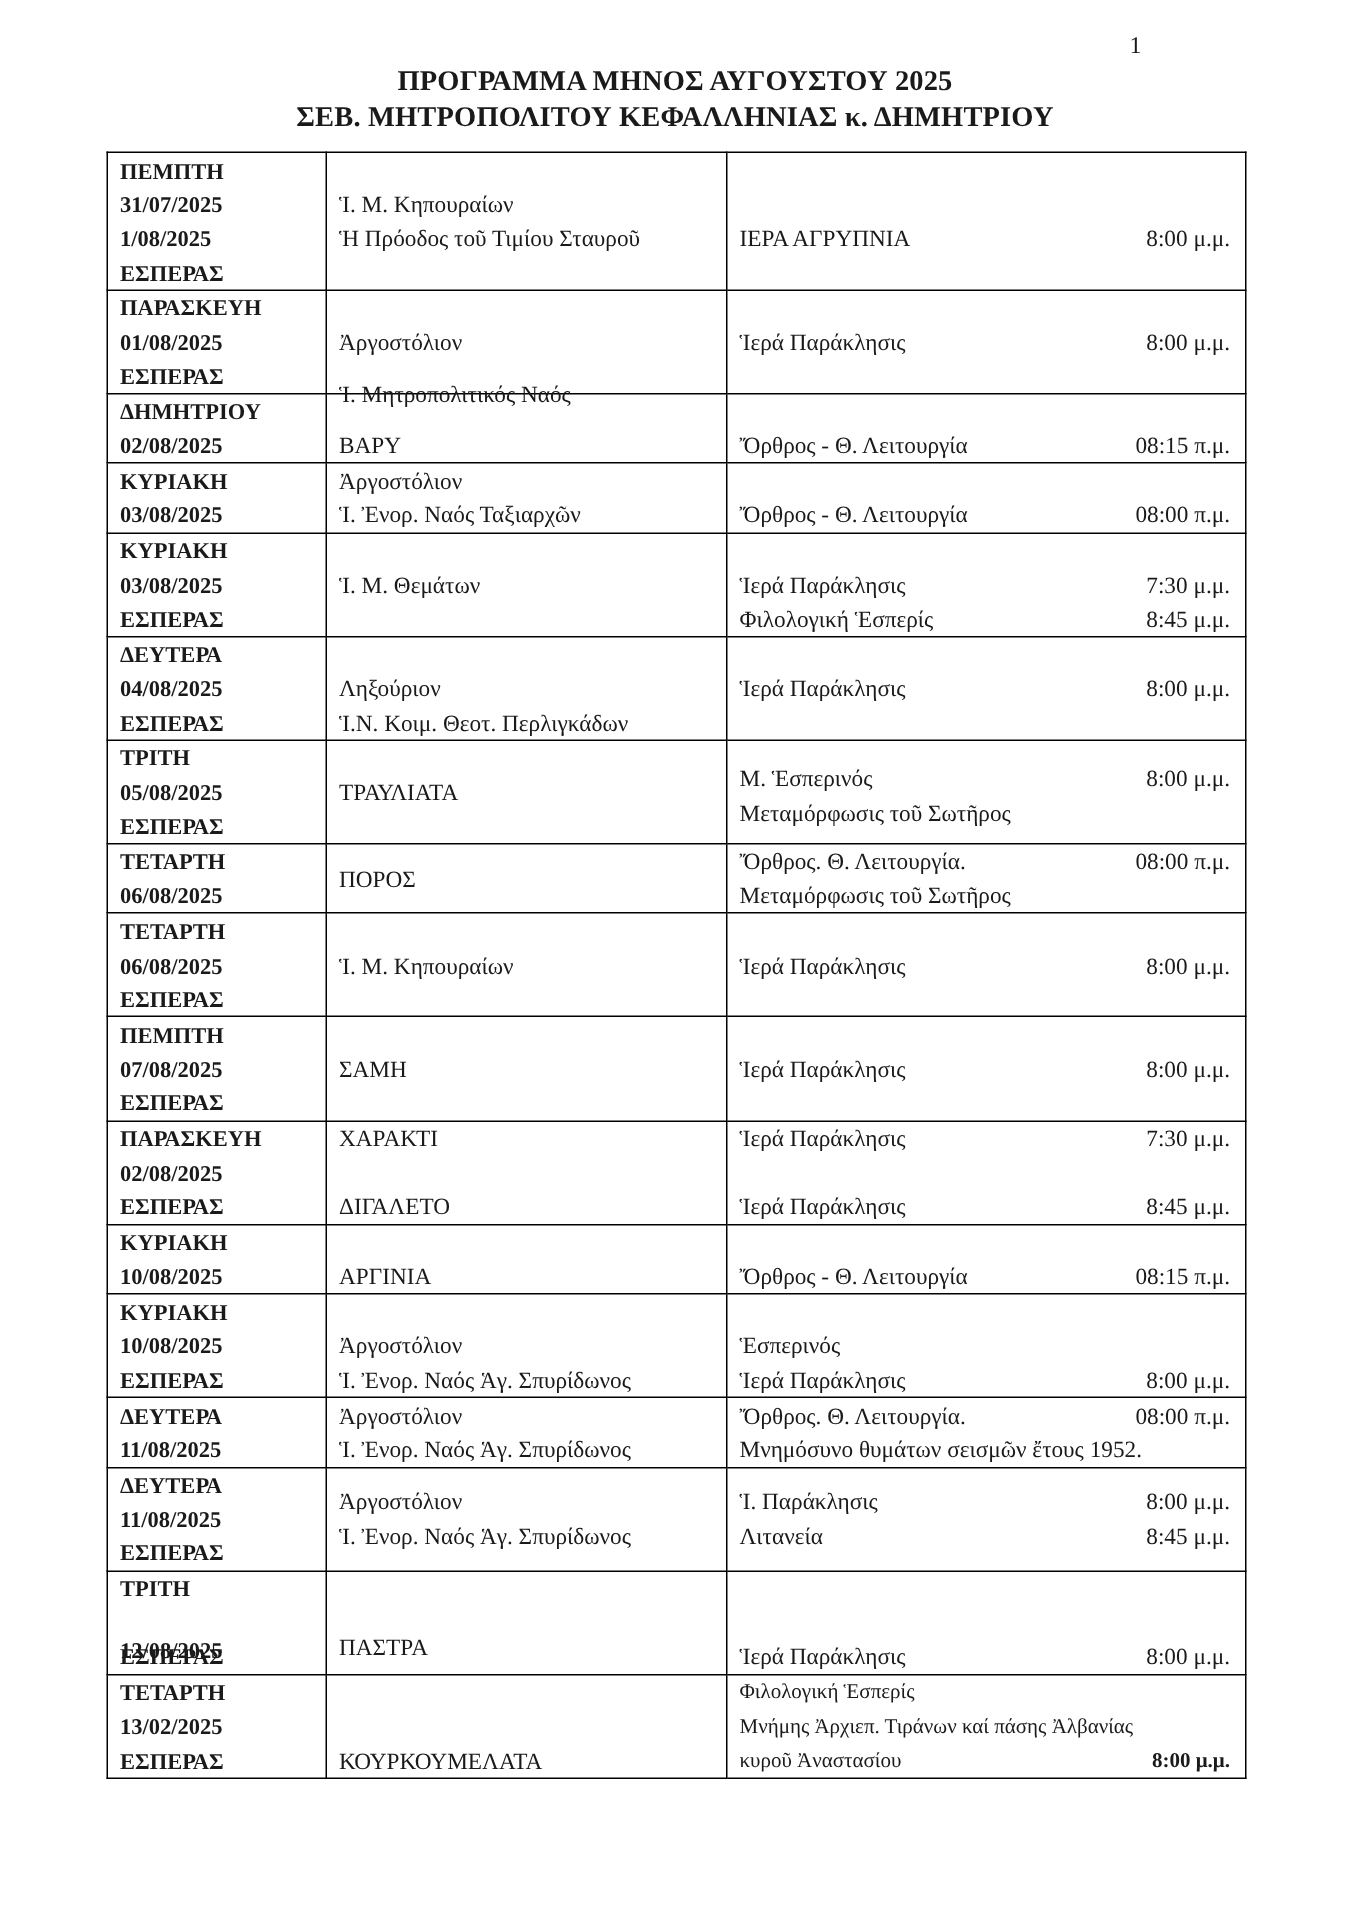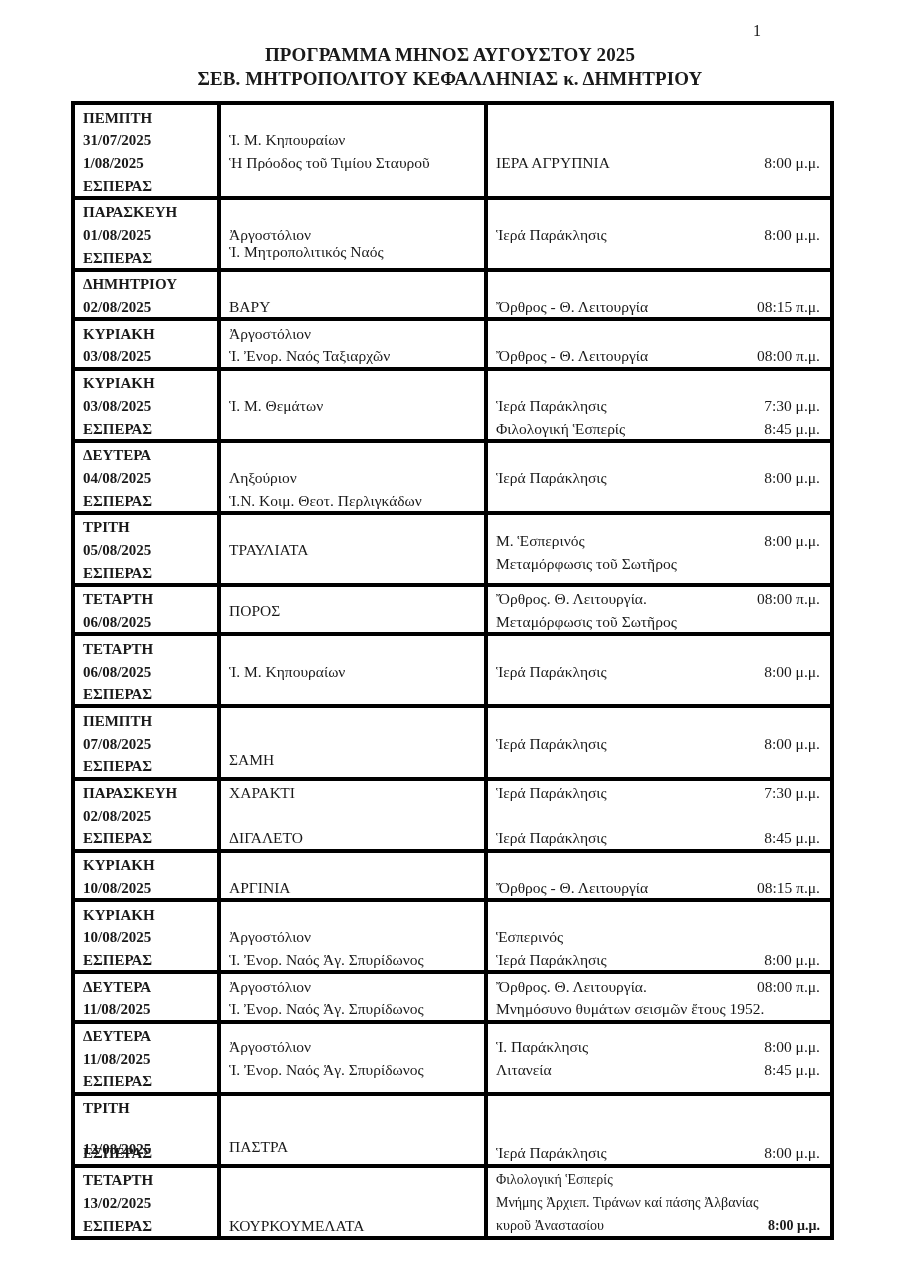--- a/index.html
+++ b/index.html
@@ -3,21 +3,21 @@
 <meta charset="utf-8">
 <style>
   html, body { margin:0; padding:0; background:#ffffff; }
   body { width:900px; height:1273px; position:relative; overflow:hidden;
          font-family:"Liberation Serif","DejaVu Serif",serif; color:#1a1a1a; }
   .page-number { position:absolute; left:753px; top:22px; font-size:16px; }
   .title { position:absolute; left:0; width:900px; text-align:center; font-weight:bold; font-size:19px; letter-spacing:0.1px; }
   .title.t1 { top:44px; }
   .title.t2 { top:68px; }
   table.sched { position:absolute; left:71px; top:101px; width:759px; border-collapse:collapse; table-layout:fixed; }
-  table.sched td { border:4px solid #000000; padding:0; vertical-align:top; font-size:15.5px; }
+  table.sched td { border:1px solid #000000; padding:0; vertical-align:top; font-size:15.5px; }
   col.c1 { width:146px; } col.c2 { width:267px; } col.c3 { width:346px; }
   .cell { position:relative; }
   .line { position:absolute; left:0; right:0; height:22px; line-height:22px; white-space:nowrap; }
   .c-day .line { left:8px; font-weight:bold; font-size:15px; }
   .c-place .line { left:8px; }
   .c-svc .line { left:8px; right:9px; }
   .svc-time { position:absolute; right:1px; top:0; }
   .svc-time.bold { font-weight:bold; }
 </style>
 </head>
@@ -59,21 +59,21 @@
         <td>
           <div class="cell c-day" style="height: 68.1px;">
             <div class="line" style="top: 1.5px;">ΠΑΡΑΣΚΕΥΗ</div>
             <div class="line" style="top: 24.2px;">01/08/2025</div>
             <div class="line" style="top: 46.9px;">ΕΣΠΕΡΑΣ</div>
           </div>
         </td>
         <td>
           <div class="cell c-place" style="height: 68.1px;">
             <div class="line" style="top: 24.2px;">Ἀργοστόλιον</div>
-            <div class="line" style="top: 41px;">Ἱ. Μητροπολιτικός Ναός</div>
+            <div class="line" style="top: 59px;">Ἱ. Μητροπολιτικός Ναός</div>
           </div>
         </td>
         <td>
           <div class="cell c-svc" style="height: 68.1px;">
             <div class="line" style="top: 24.2px;"><span>Ἱερά Παράκλησις</span><span class="svc-time">8:00 μ.μ.</span></div>
           </div>
         </td>
       </tr>
       <tr>
         <td>
@@ -213,21 +213,21 @@
       <tr>
         <td>
           <div class="cell c-day" style="height: 68.1px;">
             <div class="line" style="top: 1.5px;">ΠΕΜΠΤΗ</div>
             <div class="line" style="top: 24.2px;">07/08/2025</div>
             <div class="line" style="top: 46.9px;">ΕΣΠΕΡΑΣ</div>
           </div>
         </td>
         <td>
           <div class="cell c-place" style="height: 68.1px;">
-            <div class="line" style="top: 24.2px; margin-top: 16px;">ΣΑΜΗ</div>
+            <div class="line" style="top: 24.2px;">ΣΑΜΗ</div>
           </div>
         </td>
         <td>
           <div class="cell c-svc" style="height: 68.1px;">
             <div class="line" style="top: 24.2px;"><span>Ἱερά Παράκλησις</span><span class="svc-time">8:00 μ.μ.</span></div>
           </div>
         </td>
       </tr>
       <tr>
         <td>

